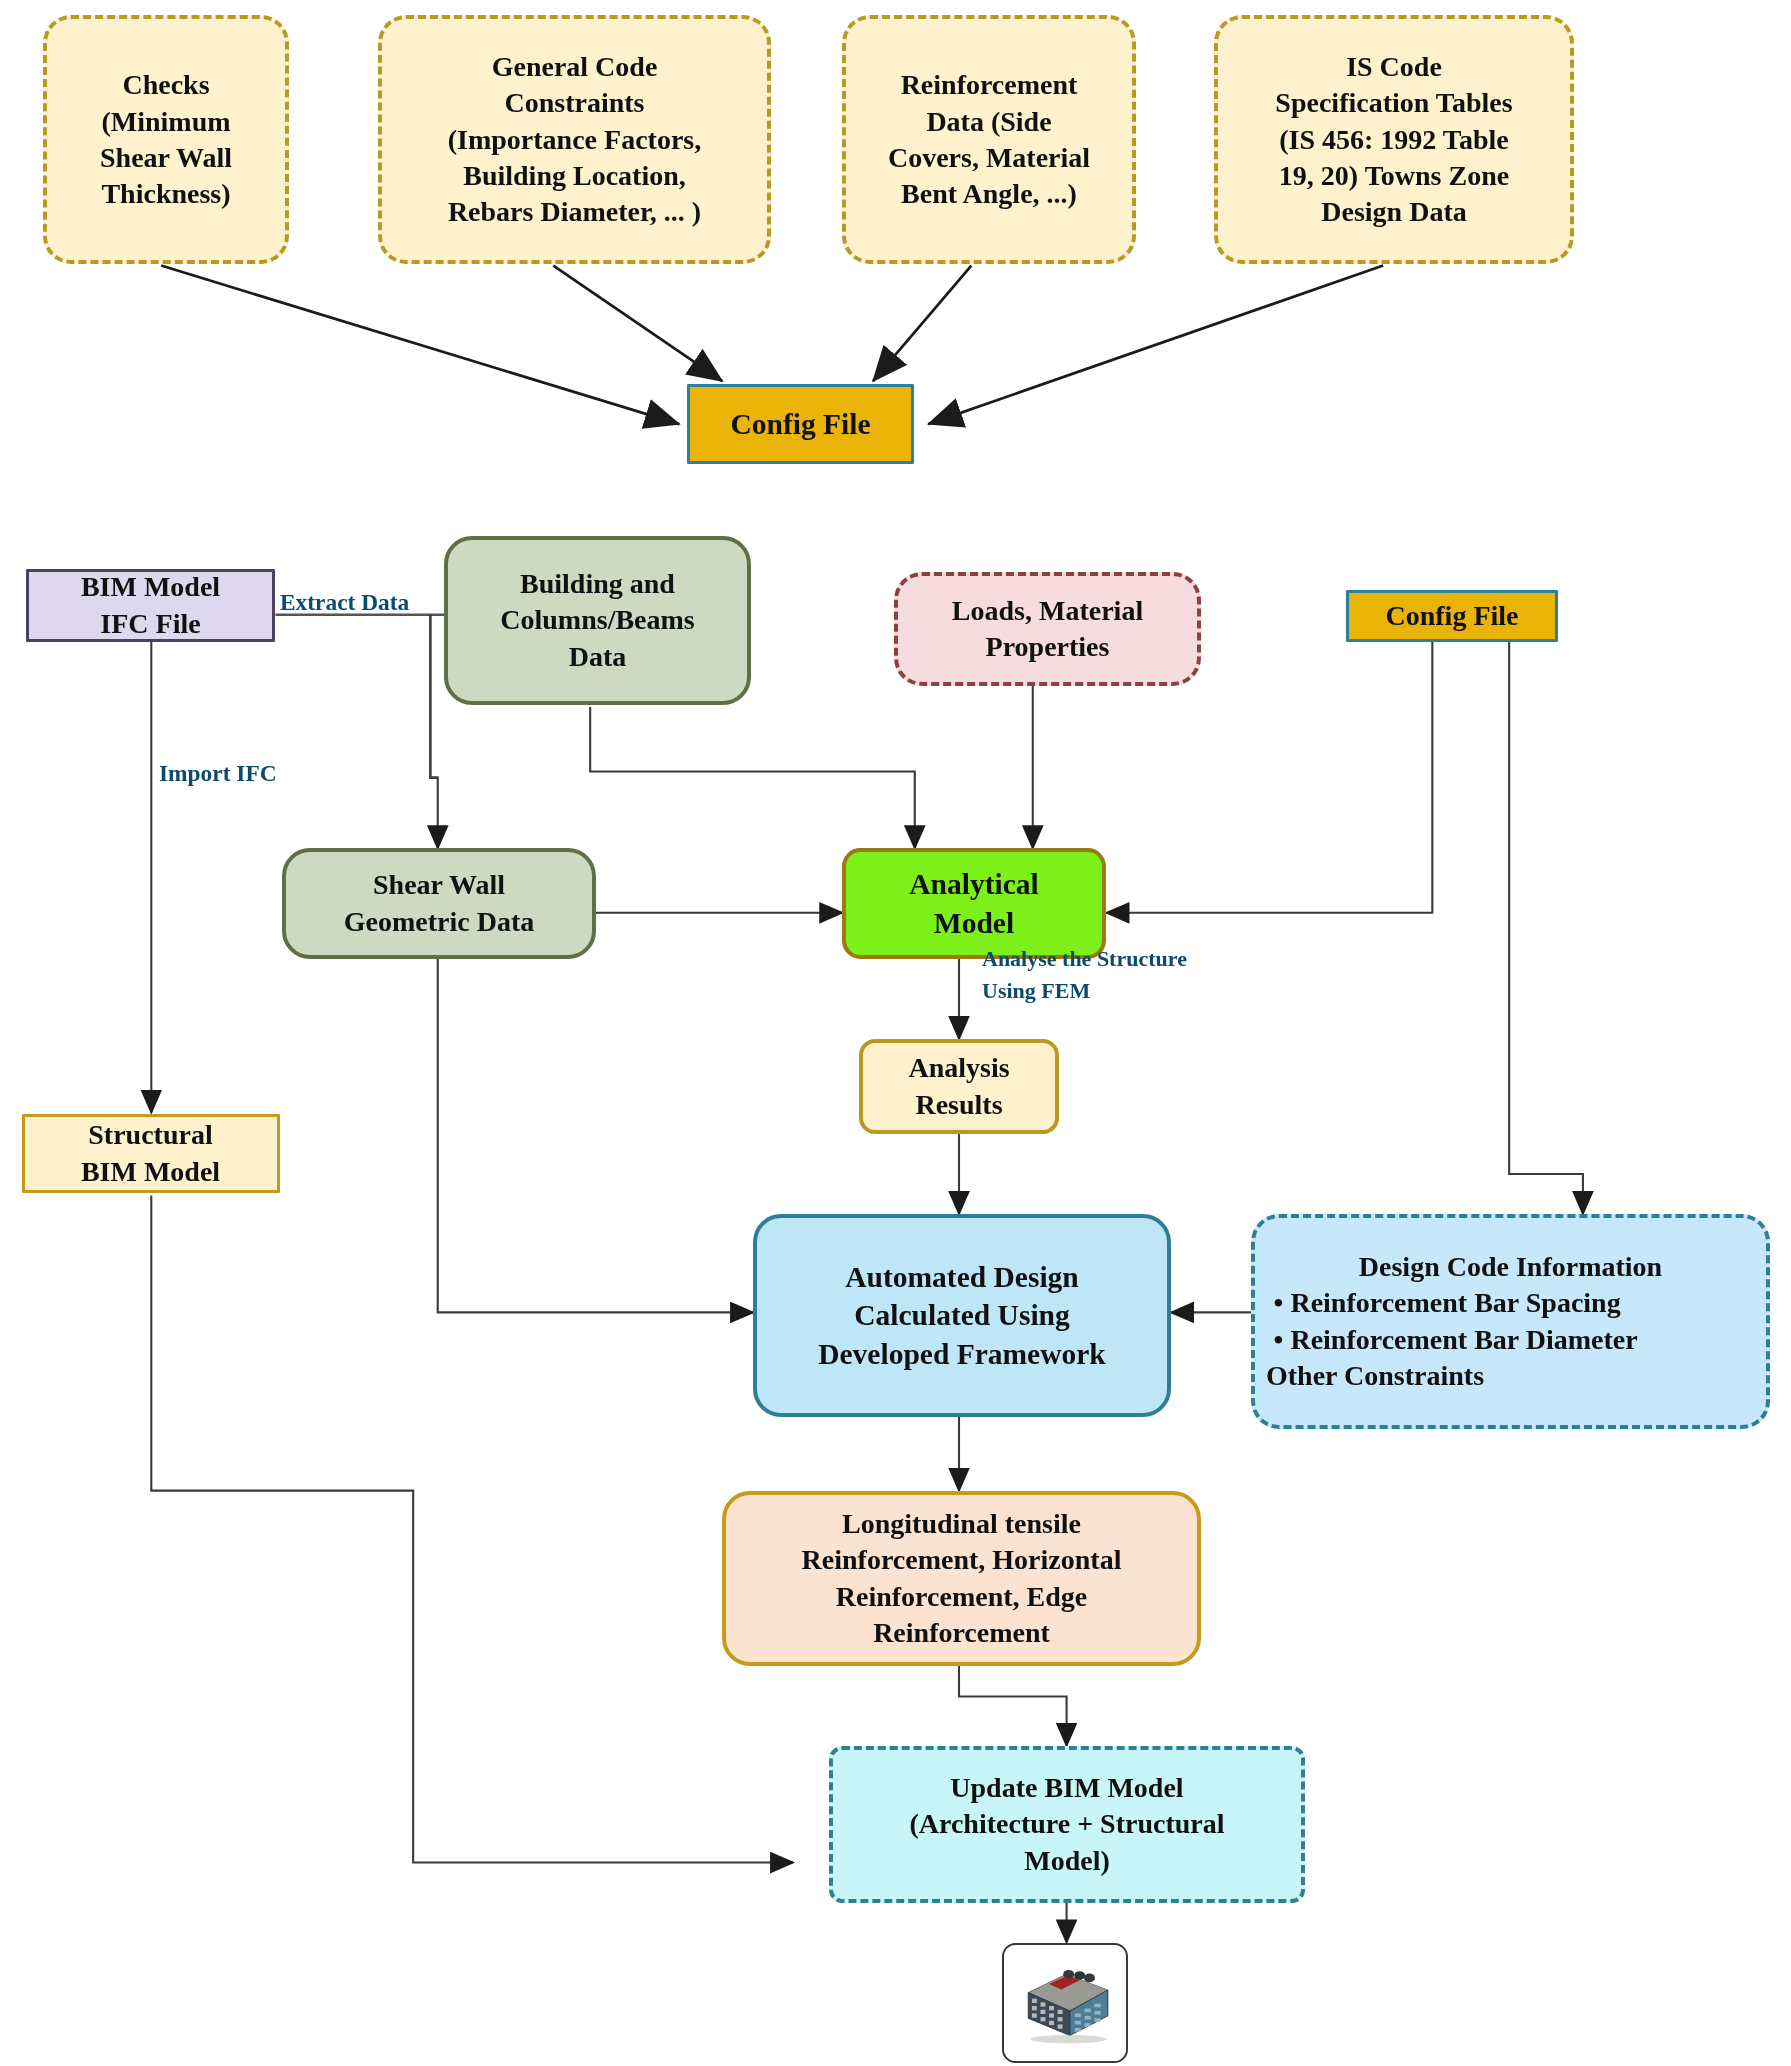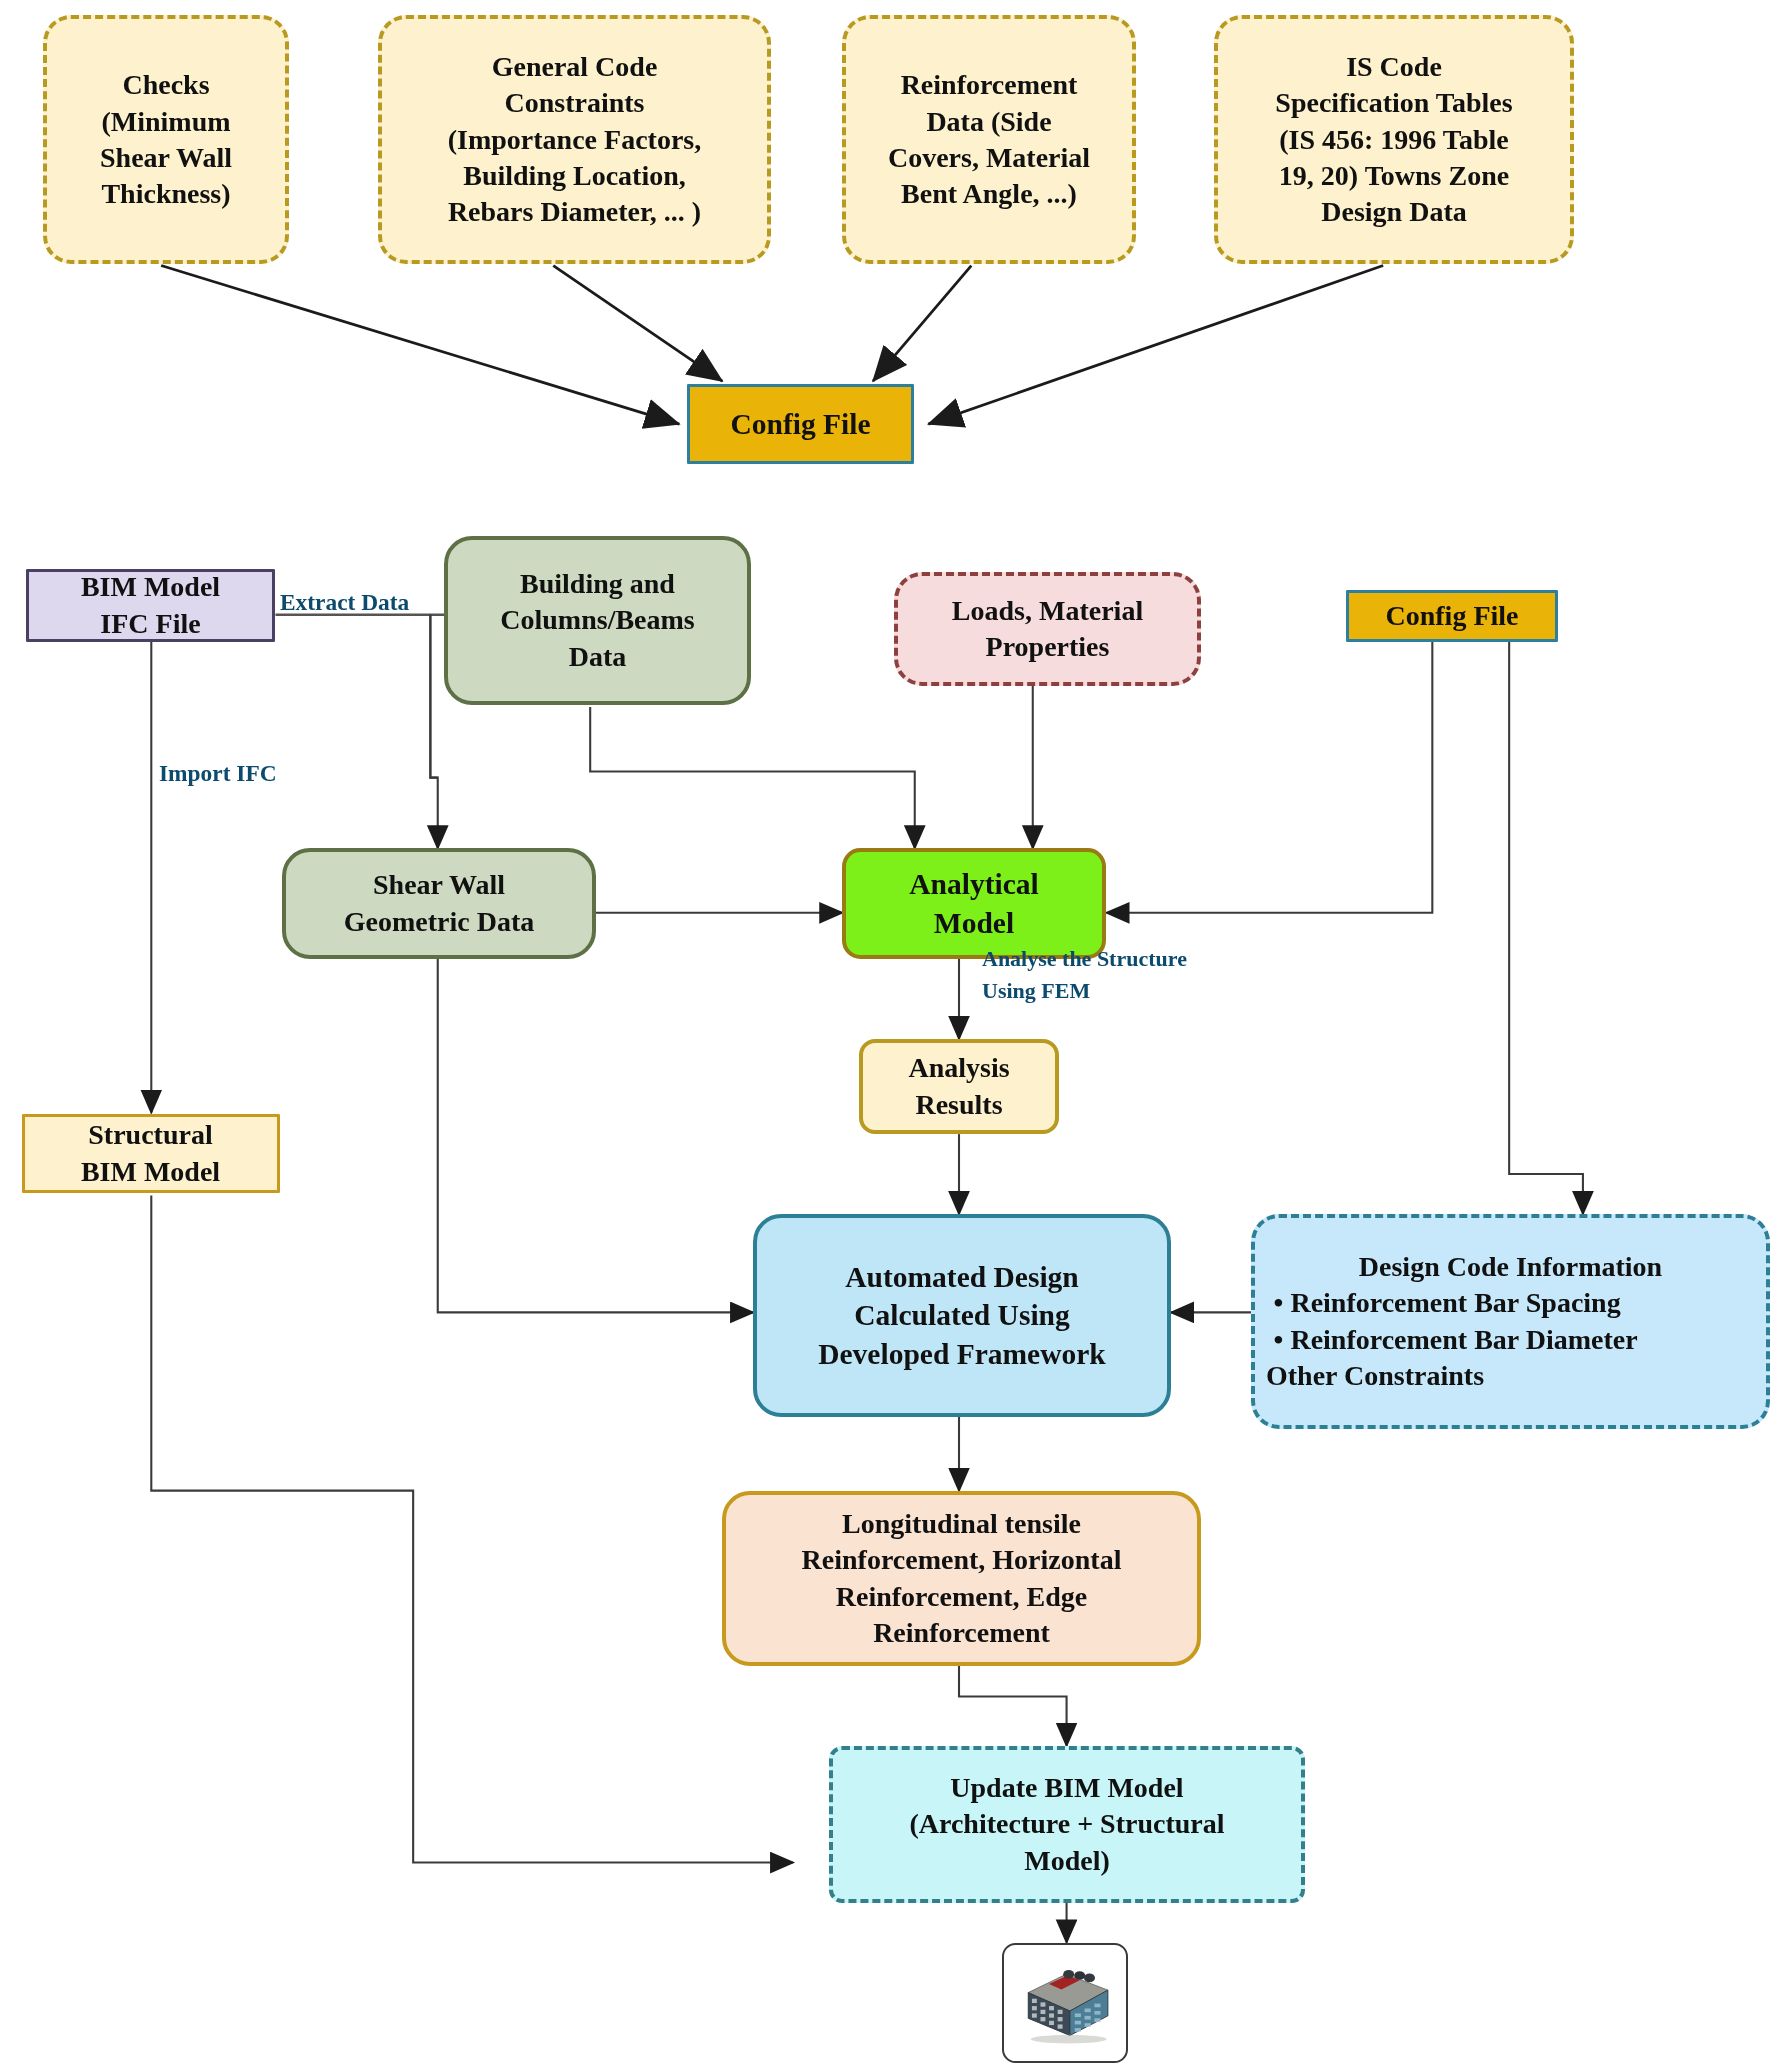--- a/index.html
+++ b/index.html
@@ -189,21 +189,21 @@
       <span class="line">Data (Side</span>
       <span class="line">Covers, Material</span>
       <span class="line">Bent Angle, ...)</span>
     </span>
   </div>
 
   <div class="node sh-dash-round c-cream" style="left:1214px; top:15.4px; width:360px; height:249px; font-size:28px;">
     <span class="txt">
       <span class="line">IS Code</span>
       <span class="line">Specification Tables</span>
-      <span class="line">(IS 456: 1996 Table</span>
+      <span class="line">(IS 456: 1992 Table</span>
       <span class="line">19, 20) Towns Zone</span>
       <span class="line">Design Data</span>
     </span>
   </div>
 
   <div class="node sh-solid-rect c-skyblue" style="left:687px; top:384px; width:227px; height:80px; font-size:29.5px;">
     <span class="txt">Config File</span>
   </div>
 
   <div class="node sh-solid-rect c-lilac" style="left:26px; top:569px; width:249px; height:73px; font-size:28px;">

